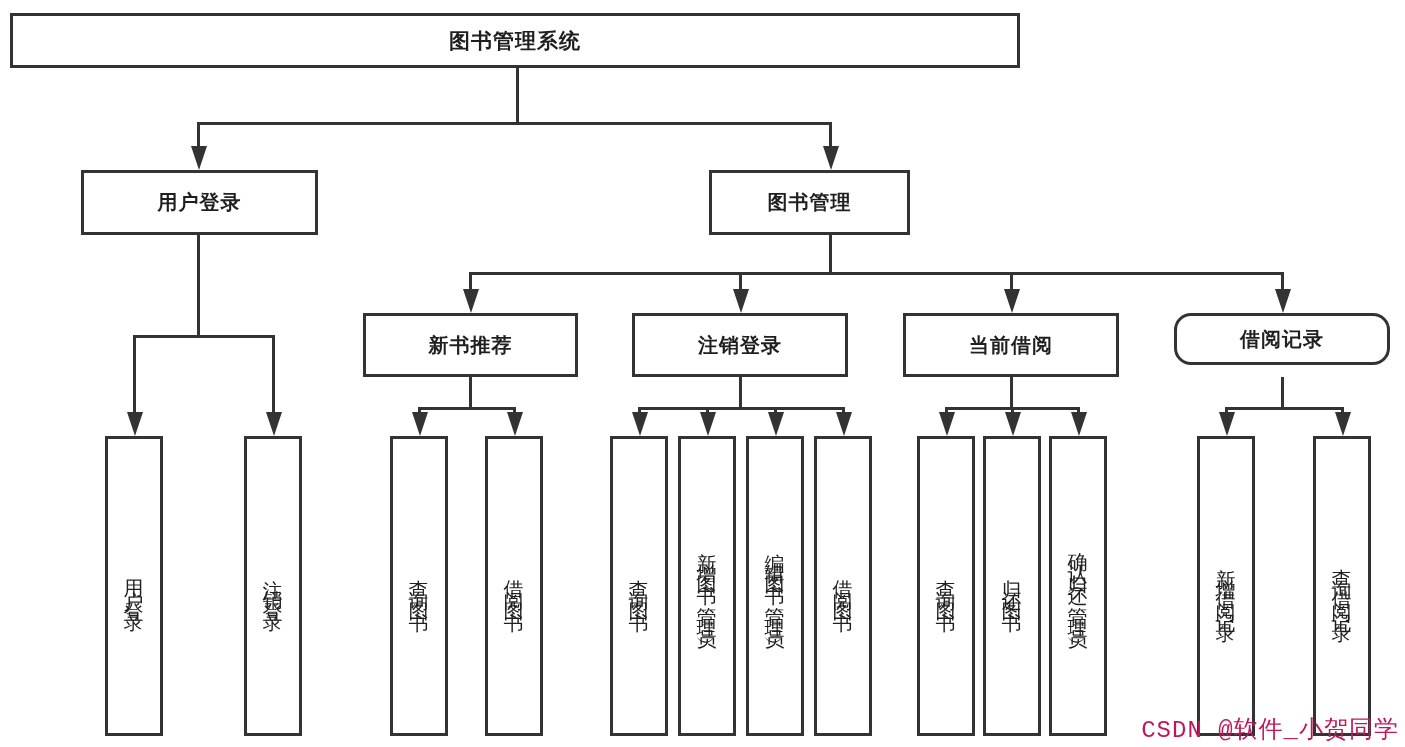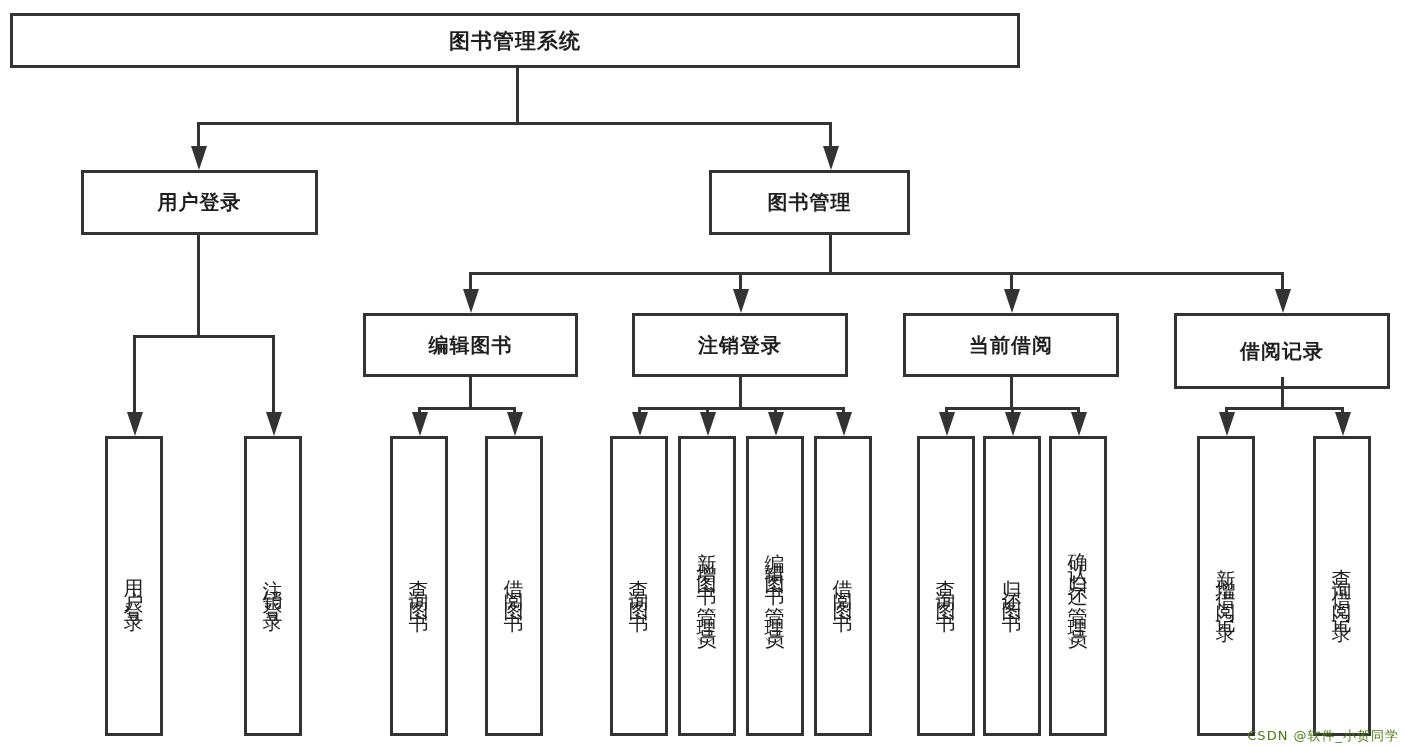--- a/index.html
+++ b/index.html
@@ -23,39 +23,39 @@
   }
   .hline { position:absolute; height:3px; background:#333333; }
   .vline { position:absolute; width:3px;  background:#333333; }
   .arr {
     position:absolute; width:0; height:0;
     border-left:8px solid transparent; border-right:8px solid transparent;
     border-top:24px solid #333333;
   }
   .watermark {
     position:absolute; right:6px; bottom:2px;
-    font-size:13px; letter-spacing:1px; color:#4d7c0f;
+    font-size:24px; letter-spacing:1px; color:#be185d;font-family:Liberation Mono, monospace;
   }
 </style>
 </head>
 <body>
 
 <div class="box hbox rootbox" style="left:10px; top:13px; width:1010px; height:55px;">图书管理系统</div>
 
 <div class="box hbox" style="left:81px; top:170px; width:237px; height:65px;">用户登录</div>
 
 <div class="box hbox" style="left:697px; top:170px; width:201px; height:65px;margin-left:12px;">图书管理</div>
 
-<div class="box hbox" style="left:363px; top:313px; width:215px; height:64px;">编辑图书</div>
+<div class="box hbox" style="left:363px; top:313px; width:215px; height:64px;">新书推荐</div>
 
 <div class="box hbox" style="left:632px; top:313px; width:216px; height:64px;">注销登录</div>
 
 <div class="box hbox" style="left:903px; top:313px; width:216px; height:64px;">当前借阅</div>
 
-<div class="box hbox" style="left:1174px; top:313px; width:216px; height:76px;">借阅记录</div>
+<div class="box hbox" style="left:1174px; top:313px; width:216px; height:52px;border-radius:17px;">借阅记录</div>
 
 <div class="box leaf" style="left:105px; top:436px; width:58px; height:300px;">
   <span>用户登录</span>
 </div>
 <div class="box leaf" style="left:244px; top:436px; width:58px; height:300px;">
   <span>注销登录</span>
 </div>
 
 <div class="box leaf" style="left:390px; top:436px; width:58px; height:300px;">
   <span>查询图书</span>

